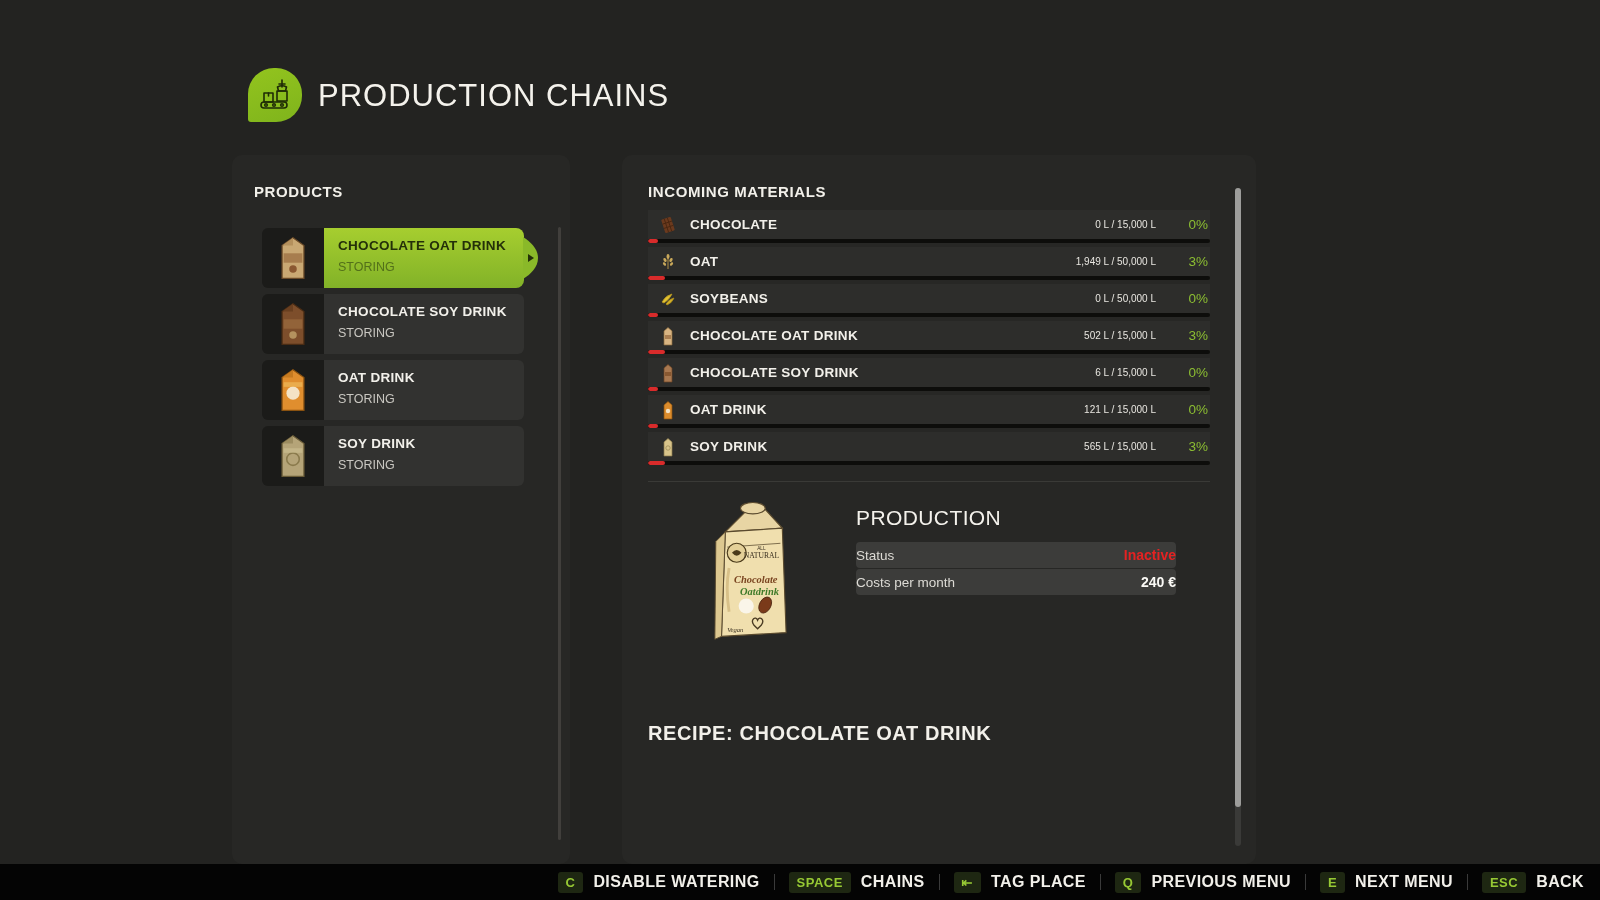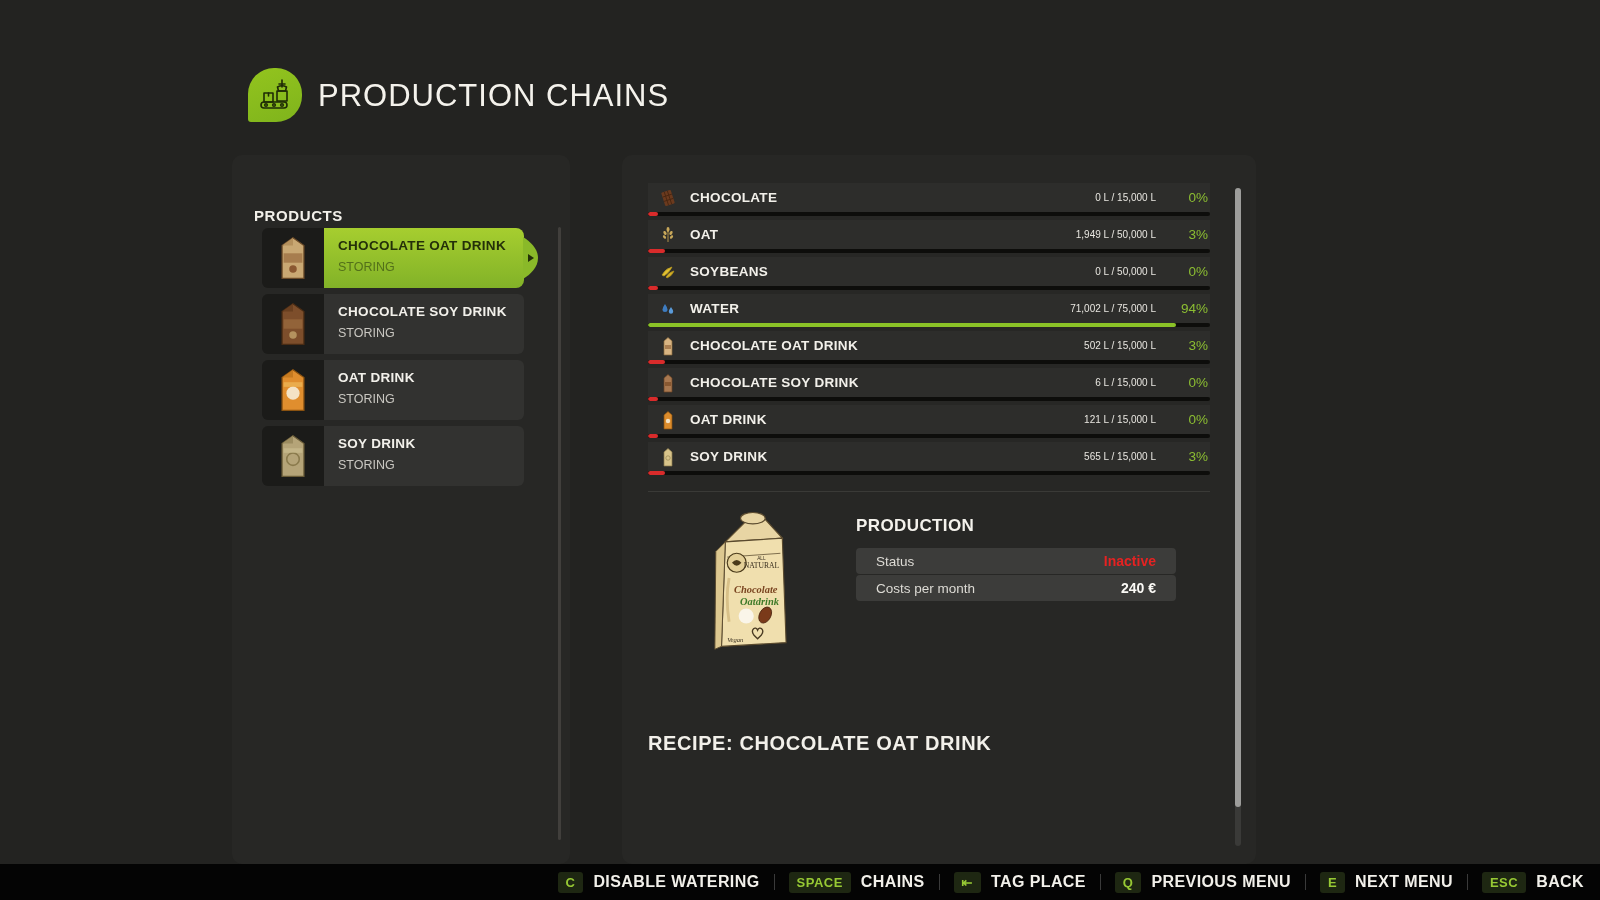--- a/index.html
+++ b/index.html
@@ -20,21 +20,21 @@
   }
   .page-title {
     position:absolute; left:318px; top:78px;
     font-size:31px; font-weight:400; letter-spacing:1px; color:#f4f2ec;
   }
 
   
   .panel { position:absolute; top:155px; background:#272725; border-radius:10px; }
   .panel-left  { left:232px; width:338px; height:709px; }
   .panel-right { left:622px; width:634px; height:709px; }
-  .panel-title { font-size:15px; font-weight:bold; letter-spacing:.6px; color:#f2f0ea;margin-top:24px; }
+  .panel-title { font-size:15px; font-weight:bold; letter-spacing:.6px; color:#f2f0ea; }
 
   
   .products-title { position:absolute; left:22px; top:28px; }
   .product-list { position:absolute; left:30px; top:73px; width:262px; }
   .product-item { display:flex; height:60px; margin-bottom:6px; position:relative; }
   .product-img {
     width:62px; flex:0 0 62px; background:#1b1b19; border-radius:6px 0 0 6px;
     display:flex; align-items:center; justify-content:center;
   }
   .product-body {
@@ -73,25 +73,25 @@
   .mat-pct { width:52px; text-align:right; font-size:13.5px; color:#8cbe32; }
   .mat-bar { height:4px; background:#0d0d0b; border-radius:2px; overflow:hidden; }
   .mat-fill { height:100%; border-radius:2px; }
 
   .outgoing-title { margin-top:18px; }
   .separator { height:1px; background:#3a3a37; margin-top:16px; }
 
   .production-block { display:flex; margin-top:10px; }
   .carton-big { margin-left:54px; }
   .production-info { margin-left:58px; padding-top:14px; }
-  .production-heading { font-size:17px; font-weight:bold; letter-spacing:.4px; color:#f4f2ec; }
+  .production-heading { font-size:21px; font-weight:normal; letter-spacing:.4px; color:#f4f2ec; }
   .stat-table { width:320px; margin-top:12px; }
   .stat-row {
     height:26px; display:flex; align-items:center;
-    padding:0 20px; border-radius:4px; margin-bottom:1px;
+    padding:0 0; border-radius:4px; margin-bottom:1px;
   }
   .stat-row.shaded { background:#3c3c3a; }
   .stat-label { font-size:13.5px; color:#dddbd5; }
   .stat-value { margin-left:auto; font-size:14px; font-weight:bold; color:#fbfaf6; }
   .stat-value.red { color:#e52222; }
 
   .recipe-title { margin-top:78px; font-size:20px; }
 
   .scrollbar-right {
     position:absolute; left:613px; top:33px; width:6px; height:658px;
@@ -204,20 +204,21 @@
       </div>
     </div>
 
   </div>
   <div class="scrollbar-left"></div>
 </div>
 
 <div class="panel panel-right">
   <div class="right-content">
 
+    <div class="panel-title section-title">INCOMING MATERIALS</div>
 
     <div class="mat-row">
       <div class="mat-main">
         <span class="mat-icon">
           <svg width="18" height="18" viewBox="0 0 18 18">
               <g transform="rotate(-18 9 9)">
                 <rect x="4" y="2" width="10" height="14" rx="1" fill="#6b3a1e"></rect>
                 <path d="M4 6.5h10 M4 11h10 M7.3 2v14 M10.6 2v14" stroke="#4a2610" stroke-width="0.9"></path>
               </g>
             </svg>
@@ -264,36 +265,20 @@
         </span>
         <span class="mat-name">SOYBEANS</span>
         <span class="mat-amount">0 L / 50,000 L</span>
         <span class="mat-pct">0%</span>
       </div>
       <div class="mat-bar">
           <div class="mat-fill" style="width: 1.8%; background: rgb(217, 43, 43);"></div>
         </div>
     </div>
 
-    <div class="mat-row">
-      <div class="mat-main">
-        <span class="mat-icon">
-          <svg width="18" height="18" viewBox="0 0 18 18">
-              <path d="M6 4 Q8.5 7.5 8.5 9.5 A2.5 2.5 0 1 1 3.5 9.5 Q3.5 7.5 6 4Z" fill="#3e7cc0"></path>
-              <path d="M12 7 Q14.2 10 14.2 11.6 A2.2 2.2 0 1 1 9.8 11.6 Q9.8 10 12 7Z" fill="#5a9ad8"></path>
-            </svg>
-        </span>
-        <span class="mat-name">WATER</span>
-        <span class="mat-amount">71,002 L / 75,000 L</span>
-        <span class="mat-pct">94%</span>
-      </div>
-      <div class="mat-bar">
-          <div class="mat-fill" style="width: 94%; background: rgb(139, 194, 39);"></div>
-        </div>
-    </div>
 
 
     <div class="mat-row">
       <div class="mat-main">
         <span class="mat-icon">
           <svg width="12" height="20" viewBox="0 0 12 20">
               <polygon points="2,5 6,1.5 10,5 10,19 2,19" fill="#d8b482" stroke="#8a6a3c" stroke-width="0.7"></polygon>
               <rect x="3" y="9" width="6" height="4" fill="#8a5a30" opacity="0.6"></rect>
             </svg>
         </span>

